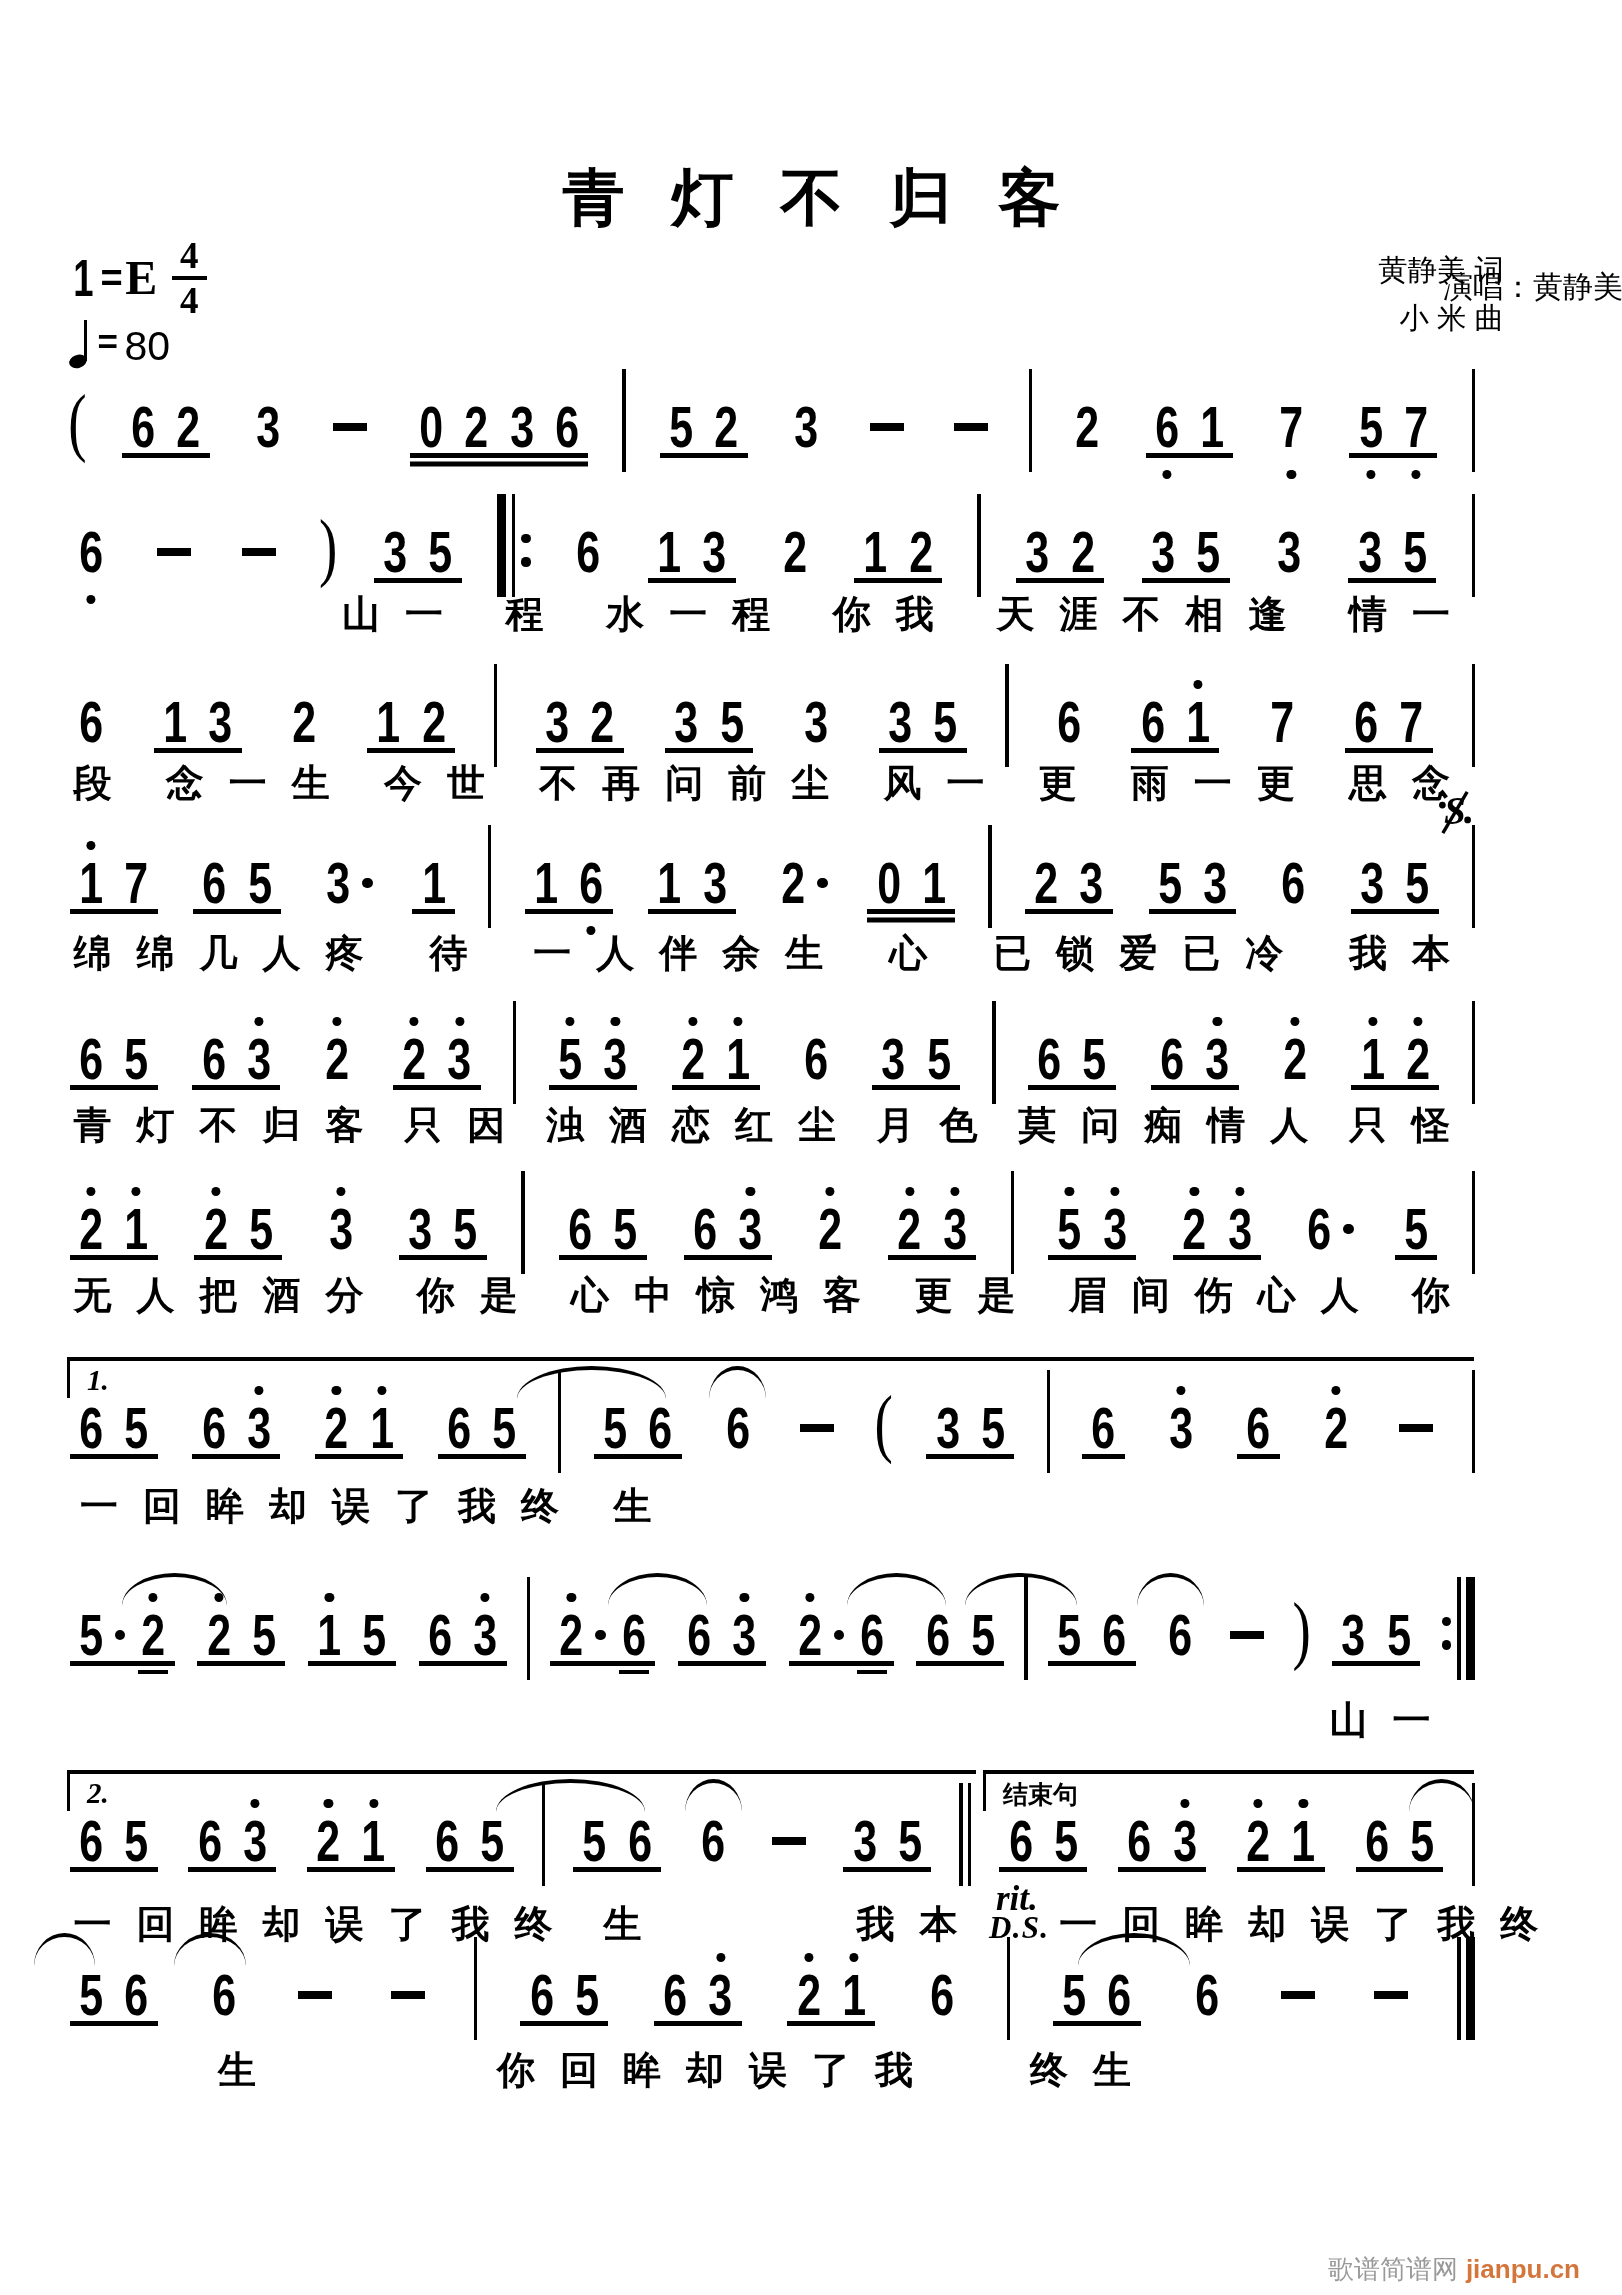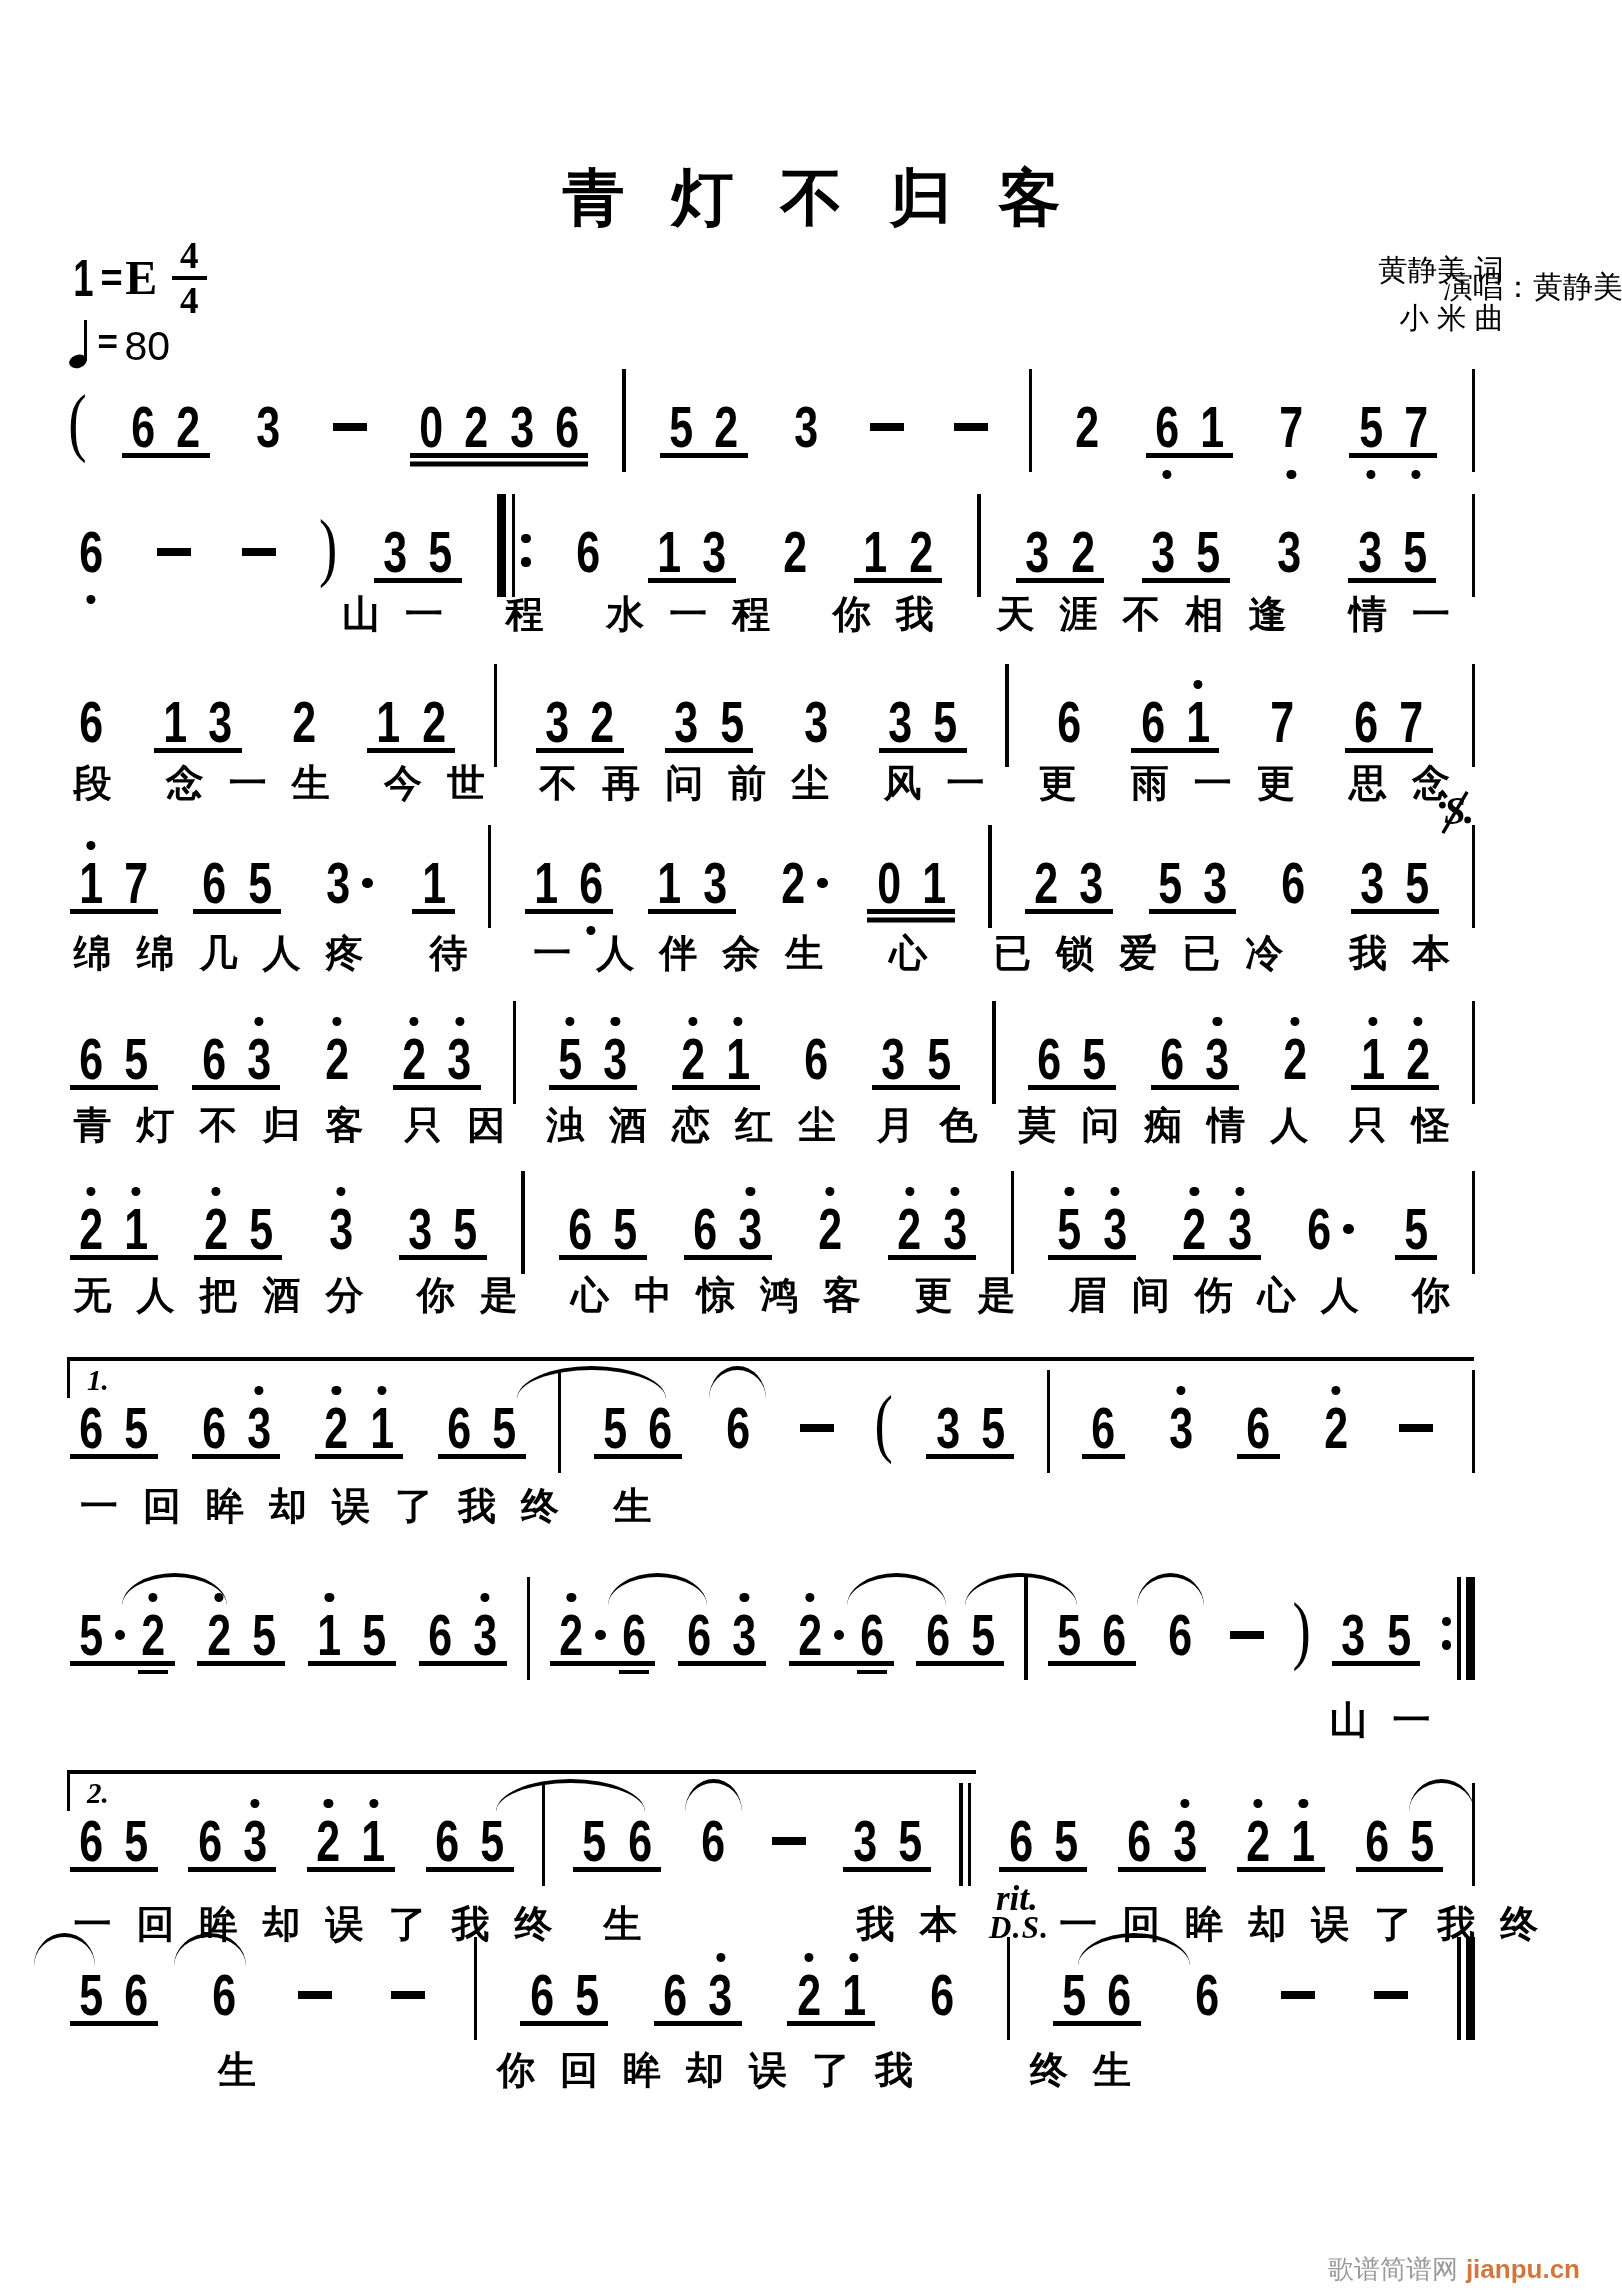--- a/index.html
+++ b/index.html
@@ -651,20 +651,21 @@
           </span>
         </div>
         <div class="lyrics" style="margin-top: 41px;">
           <i class="fx" style="flex-grow: 1;"></i>
           <span class="lw">山一</span>
           <i class="gap" style="width: 19.6px;"></i>
         </div>
       </div>
       <div class="line" style="top: 1790px;">
         <div class="brk it" style="left: 0px; width: 906px;"><span class="brkl">2.</span></div>
+        <div class="brk jieshu" style="left: 916px; width: 488px;"><span class="brkl">结束句</span></div>
         <div class="notes">
           <span class="g u1">
             <span class="note"><span class="num">6</span></span>
             <span class="note"><span class="num">5</span></span>
           </span>
           <span class="g u1">
             <span class="note"><span class="num">6</span></span>
             <span class="note"><span class="num">3</span><i class="hd"></i></span>
           </span>
           <span class="g u1">

